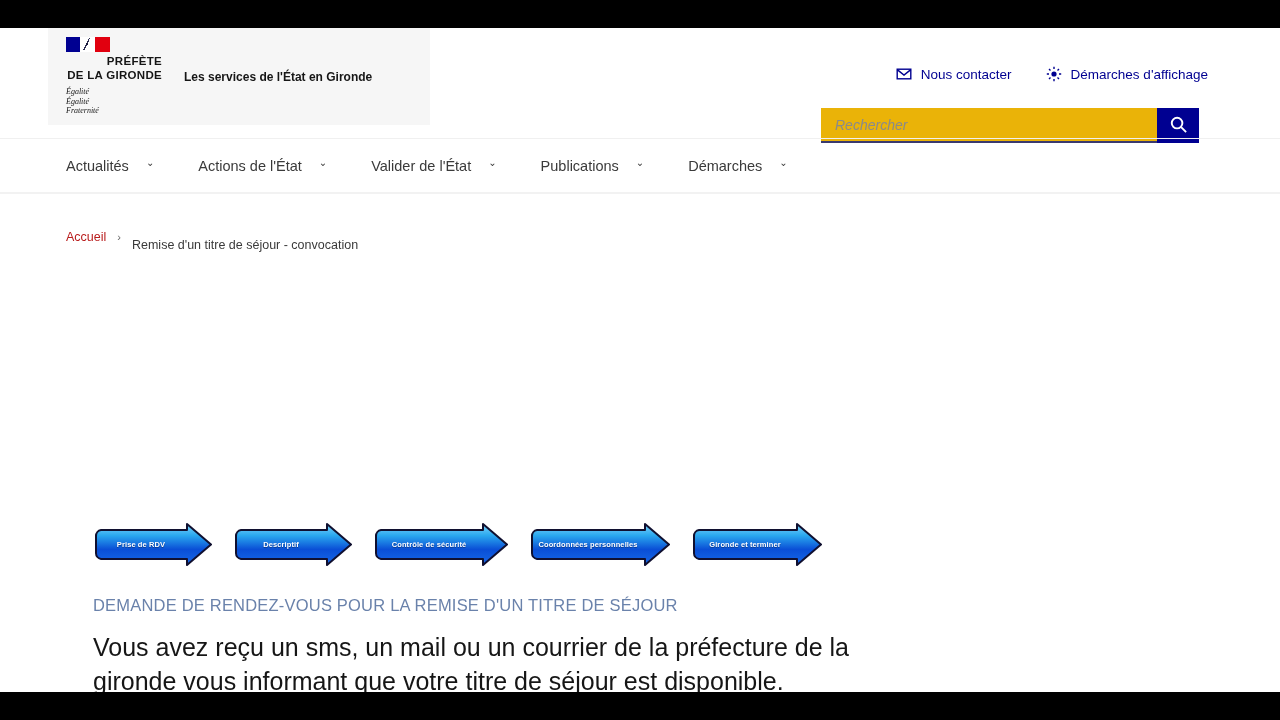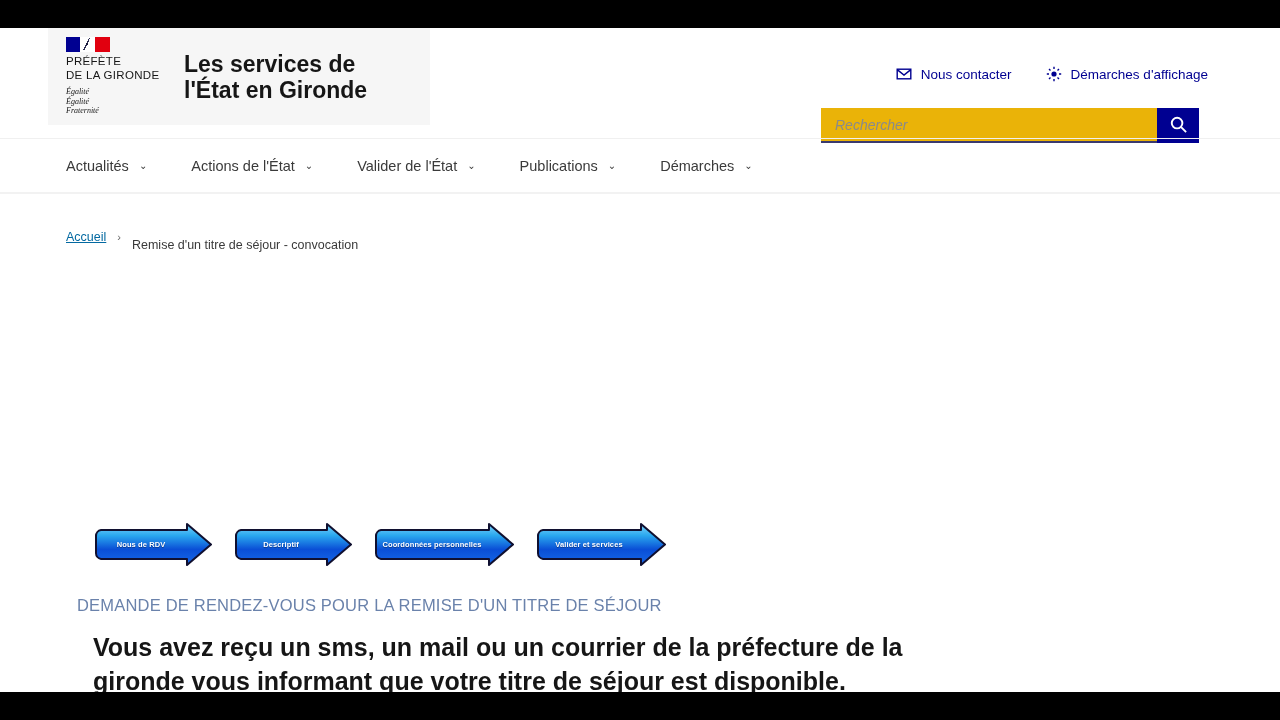--- a/index.html
+++ b/index.html
@@ -35,30 +35,31 @@
   #flag .fb { width:14px; background:#000091; }
   #flag .fw { width:15px; background:#fff; position:relative; }
   #flag .fw:after{
     content:""; position:absolute; left:1px; top:1px; width:12px; height:12px;
     background:
       radial-gradient(circle at 50% 50%, #1a1a3a 0 1px, transparent 1px),
       linear-gradient(115deg, transparent 44%, #2b2b52 44% 52%, transparent 52%);
   }
   #flag .fr { width:15px; background:#e1000f; }
   .pref-line {
-    font-size:11.5px; font-weight:400; letter-spacing:.3px;
-    color:#161616; line-height:13.5px; text-transform:uppercase;
+    font-size:11.5px; font-weight:700; letter-spacing:.3px;
+    color:#161616; line-height:13.5px; text-transform:uppercase;text-align:right;
   }
   .devise {
     margin-top:5px; font-family:"Liberation Serif", serif; font-style:italic;
     font-size:8px; line-height:9.5px; color:#161616;
   }
   #site-title {
-    font-size:23px; font-weight:700; color:#161616; line-height:26px;
+    font-size:12px; font-weight:700; color:#161616; line-height:26px;
     max-width:230px;
+    text-align:right;
   }
 
   
   #header-links {
     position:absolute; right:72px; top:38px;
     display:flex; gap:34px; align-items:center;text-align:center;
   }
   .hlink {
     display:flex; align-items:center; gap:9px;
     color:#000091; font-size:13.5px; font-weight:500; text-decoration:none;
@@ -84,32 +85,32 @@
   }
 
   
   #nav {
     position:relative; width:1280px; height:56px;
     border-top:1px solid #f0f0f0;
     border-bottom:2px solid #f2f2f2;
     display:flex; align-items:center; padding-left:66px; gap:44px;
   }
   .nav-item {
-    display:flex; align-items:center; gap:10px;
+    display:flex; align-items:flex-start; gap:17px;
     font-size:14.5px; color:#3a3a3a; cursor:pointer;
   }
   .caret { font-size:10px; color:#3a3a3a; line-height:1; }
 
   
   #breadcrumb {
     position:relative; padding:28px 0 0 66px;
     font-size:12.5px; color:#3a3a3a;
     display:flex; align-items:center; gap:11px;
   }
-  #breadcrumb .bc-home { color:#0369a1; text-decoration:underline; cursor:pointer; }
+  #breadcrumb .bc-home { color:#b91c1c; cursor:pointer; }
   #breadcrumb .bc-sep { color:#666; font-size:11px; }
   #breadcrumb .bc-current { color:#3a3a3a;margin-top:16px; }
 
   
   #content { position:relative; padding:0 0 0 93px; }
 
   
   #steps {
     position:absolute; left:95px; top:271px;
     display:flex; gap:22px;
@@ -120,26 +121,26 @@
     position:absolute; top:0; left:0; height:43px;
     display:flex; align-items:center; justify-content:center;
     padding-right:26px; width:100%;
     color:#ffffff; font-size:7.5px; font-weight:700;
     letter-spacing:.1px; text-shadow:0 1px 1px rgba(0,0,40,.45);
     pointer-events:none;
   }
 
   
   #eyebrow {
-    position:absolute; left:77px; top:344px;
+    position:absolute; left:93px; top:344px;
     font-size:16.5px; color:#6a82ab; letter-spacing:.2px; white-space:nowrap;
   }
   #lede {
     position:absolute; left:93px; top:378px; width:840px;
-    font-size:25px; font-weight:700; color:#161616; line-height:34px;
+    font-size:25px; font-weight:400; color:#161616; line-height:34px;
   }
 </style>
 </head>
 <body>
 
 <div id="top-bar"></div>
 <div id="bottom-bar"></div>
 
 <div id="page">
 
@@ -234,36 +235,50 @@
             <defs>
               <linearGradient id="g0" x1="0" y1="0" x2="0" y2="1">
                 <stop offset="0%" stop-color="#7fd4fb"></stop>
                 <stop offset="28%" stop-color="#2aa8ef"></stop>
                 <stop offset="62%" stop-color="#0a4fd6"></stop>
                 <stop offset="100%" stop-color="#1668e8"></stop>
               </linearGradient>
             </defs>
             <path d="M6,7 H92 V1 L116,21.5 L92,42 V36 H6 A6,6 0 0 1 1,30 V13 A6,6 0 0 1 6,7 Z" fill="url(#g0)" stroke="#101030" stroke-width="2" stroke-linejoin="round"></path>
           </svg>
-          <span class="step-label">Nous de RDV</span>
+          <span class="step-label">Prise de RDV</span>
         </div>
         <div class="step" style="width: 118px;">
           <svg width="118" height="43" viewBox="0 0 118 43">
             <defs>
               <linearGradient id="g1" x1="0" y1="0" x2="0" y2="1">
                 <stop offset="0%" stop-color="#7fd4fb"></stop>
                 <stop offset="28%" stop-color="#2aa8ef"></stop>
                 <stop offset="62%" stop-color="#0a4fd6"></stop>
                 <stop offset="100%" stop-color="#1668e8"></stop>
               </linearGradient>
             </defs>
             <path d="M6,7 H92 V1 L116,21.5 L92,42 V36 H6 A6,6 0 0 1 1,30 V13 A6,6 0 0 1 6,7 Z" fill="url(#g1)" stroke="#101030" stroke-width="2" stroke-linejoin="round"></path>
           </svg>
           <span class="step-label">Descriptif</span>
         </div>
+        <div class="step" style="width: 134px;">
+          <svg width="134" height="43" viewBox="0 0 134 43">
+            <defs>
+              <linearGradient id="g3" x1="0" y1="0" x2="0" y2="1">
+                <stop offset="0%" stop-color="#7fd4fb"></stop>
+                <stop offset="28%" stop-color="#2aa8ef"></stop>
+                <stop offset="62%" stop-color="#0a4fd6"></stop>
+                <stop offset="100%" stop-color="#1668e8"></stop>
+              </linearGradient>
+            </defs>
+            <path d="M6,7 H108 V1 L132,21.5 L108,42 V36 H6 A6,6 0 0 1 1,30 V13 A6,6 0 0 1 6,7 Z" fill="url(#g3)" stroke="#101030" stroke-width="2" stroke-linejoin="round"></path>
+          </svg>
+          <span class="step-label">Contrôle de sécurité</span>
+        </div>
         <div class="step" style="width: 140px; align-items: center;">
           <svg width="140" height="43" viewBox="0 0 140 43">
             <defs>
               <linearGradient id="g4" x1="0" y1="0" x2="0" y2="1">
                 <stop offset="0%" stop-color="#7fd4fb"></stop>
                 <stop offset="28%" stop-color="#2aa8ef"></stop>
                 <stop offset="62%" stop-color="#0a4fd6"></stop>
                 <stop offset="100%" stop-color="#1668e8"></stop>
               </linearGradient>
             </defs>
@@ -276,21 +291,21 @@
             <defs>
               <linearGradient id="g5" x1="0" y1="0" x2="0" y2="1">
                 <stop offset="0%" stop-color="#7fd4fb"></stop>
                 <stop offset="28%" stop-color="#2aa8ef"></stop>
                 <stop offset="62%" stop-color="#0a4fd6"></stop>
                 <stop offset="100%" stop-color="#1668e8"></stop>
               </linearGradient>
             </defs>
             <path d="M6,7 H104 V1 L128,21.5 L104,42 V36 H6 A6,6 0 0 1 1,30 V13 A6,6 0 0 1 6,7 Z" fill="url(#g5)" stroke="#101030" stroke-width="2" stroke-linejoin="round"></path>
           </svg>
-          <span class="step-label">Valider et services</span>
+          <span class="step-label">Gironde et terminer</span>
         </div>
       </div>
 
     <div id="eyebrow">DEMANDE DE RENDEZ-VOUS POUR LA REMISE D'UN TITRE DE SÉJOUR</div>
     <div id="lede">Vous avez reçu un sms, un mail ou un courrier de la préfecture de la gironde vous informant que votre titre de séjour est disponible.</div>
 
   </div>
 </div>
 
 </body></html>

